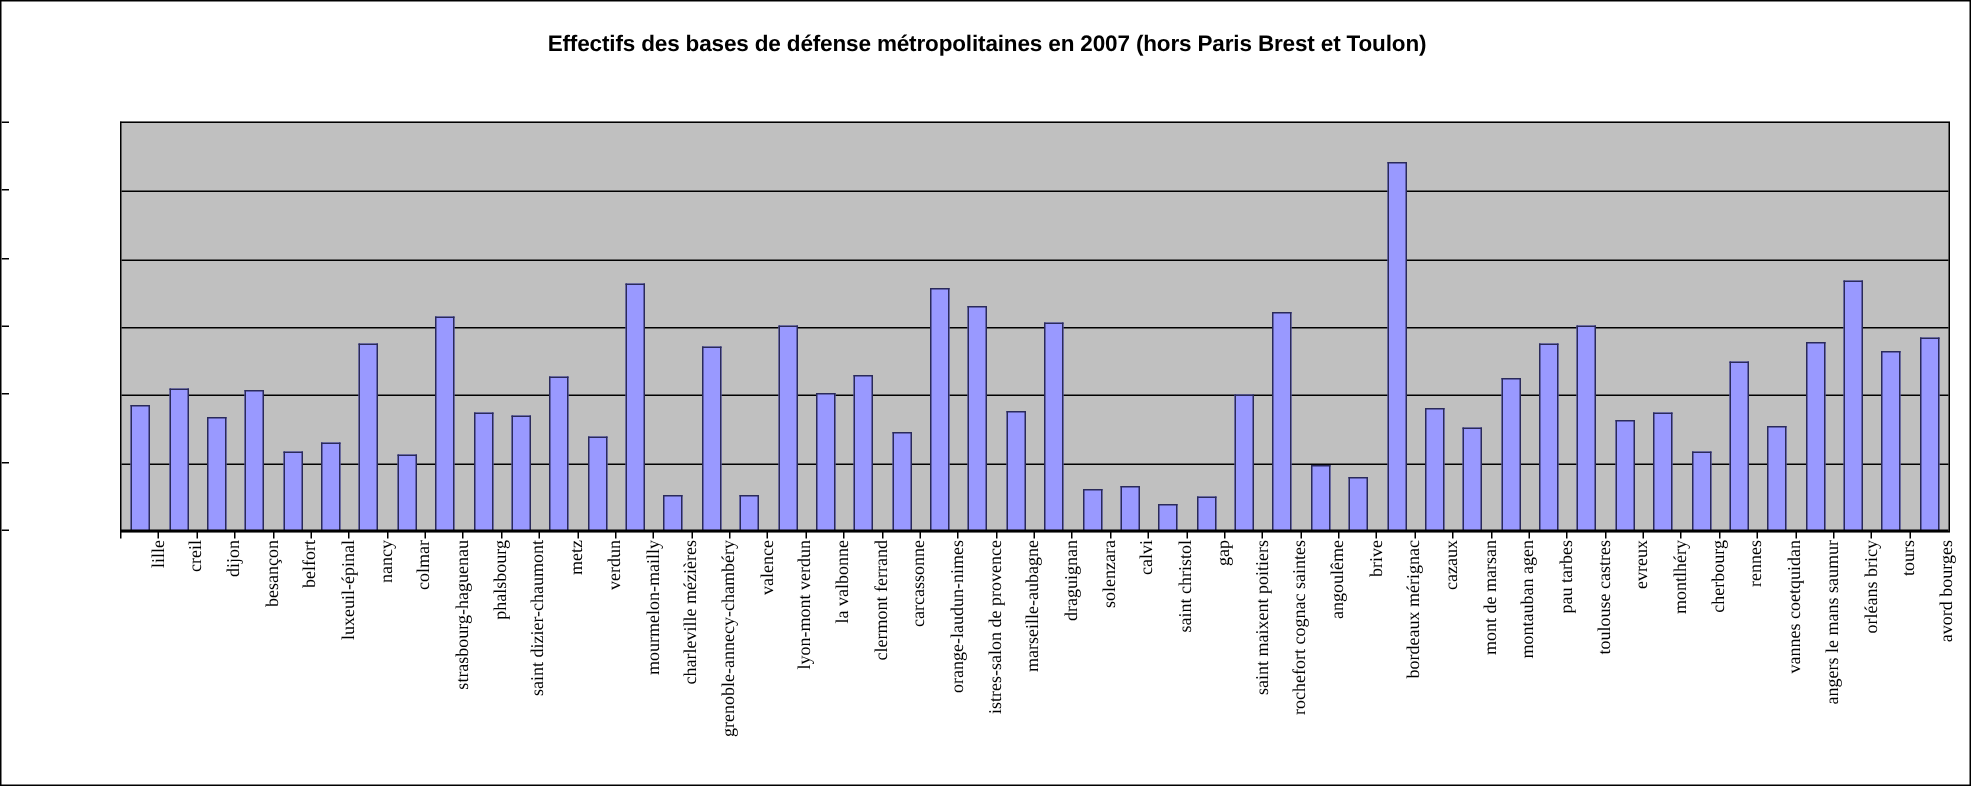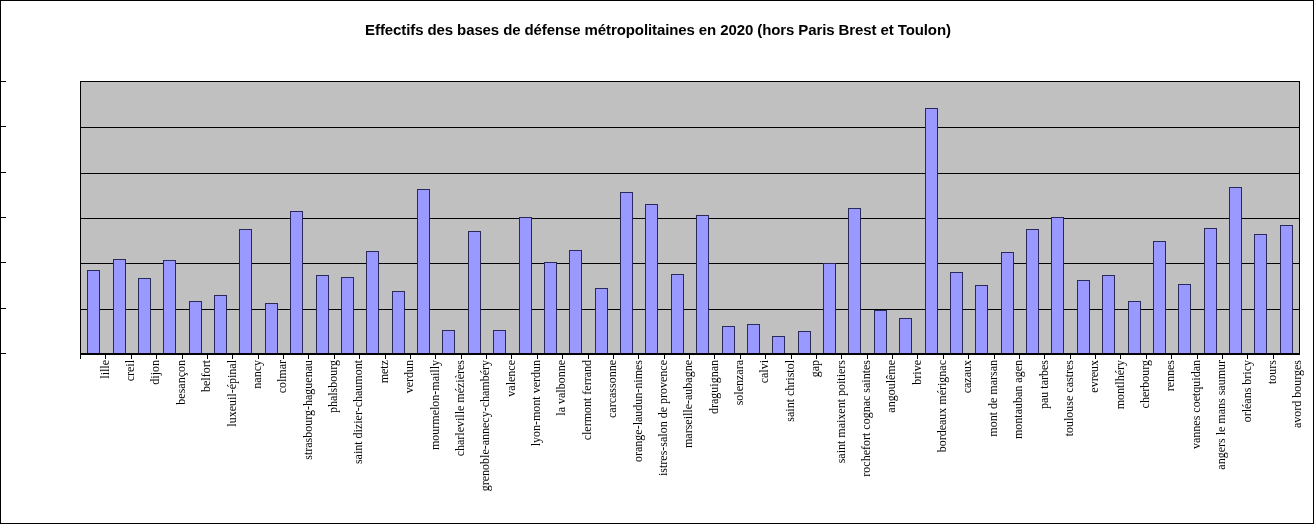--- a/index.html
+++ b/index.html
@@ -151,21 +151,21 @@
     font-size: 12px;
     color: #000000;
     line-height: 1;
   }
 </style>
 </head>
 <body>
 
 <div id="chart-frame">
 
-  <div id="chart-title">Effectifs des bases de défense métropolitaines en 2020 (hors Paris Brest et Toulon)</div>
+  <div id="chart-title">Effectifs des bases de défense métropolitaines en 2007 (hors Paris Brest et Toulon)</div>
 
   <div id="y-axis">
       <div class="y-tick" style="top: 352px;"></div>
       <div class="y-tick" style="top: 306.667px;"></div>
       <div class="y-tick" style="top: 261.333px;"></div>
       <div class="y-tick" style="top: 216px;"></div>
       <div class="y-tick" style="top: 170.667px;"></div>
       <div class="y-tick" style="top: 125.333px;"></div>
       <div class="y-tick" style="top: 80px;"></div>
     </div>

